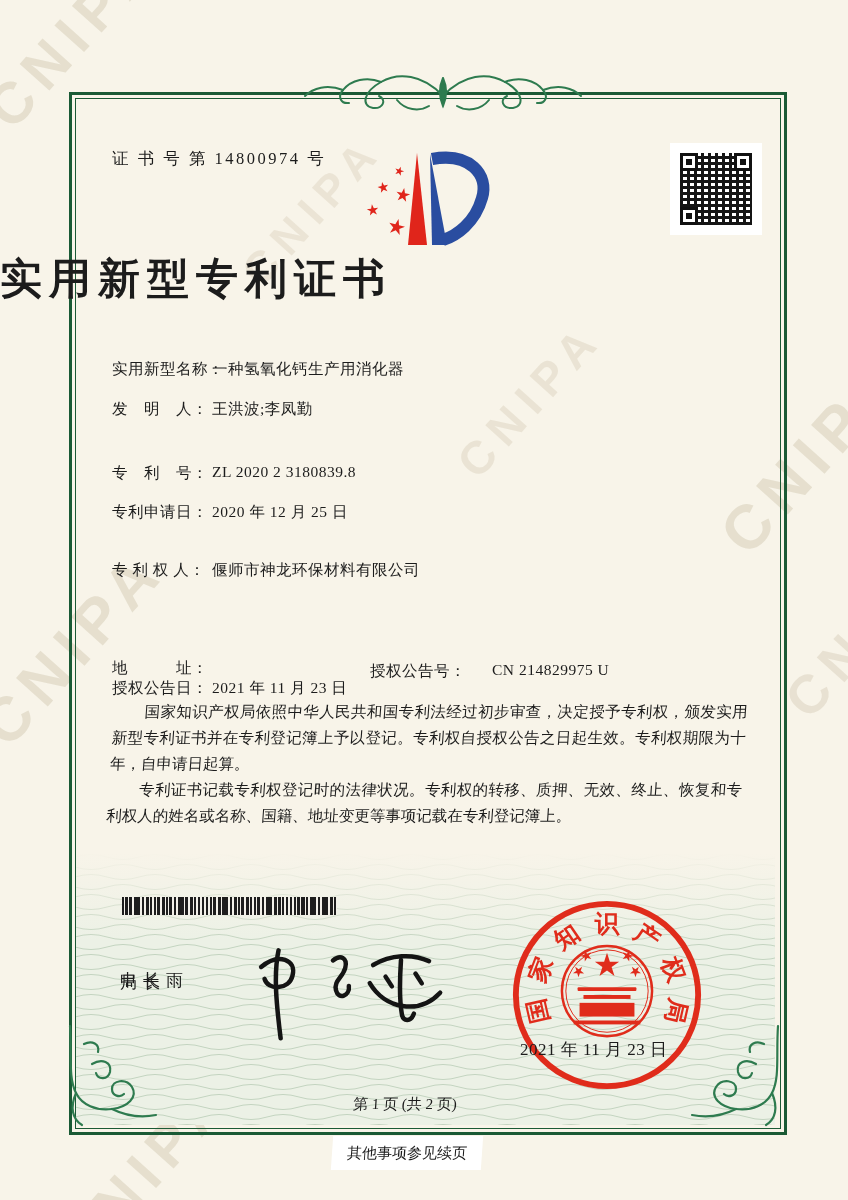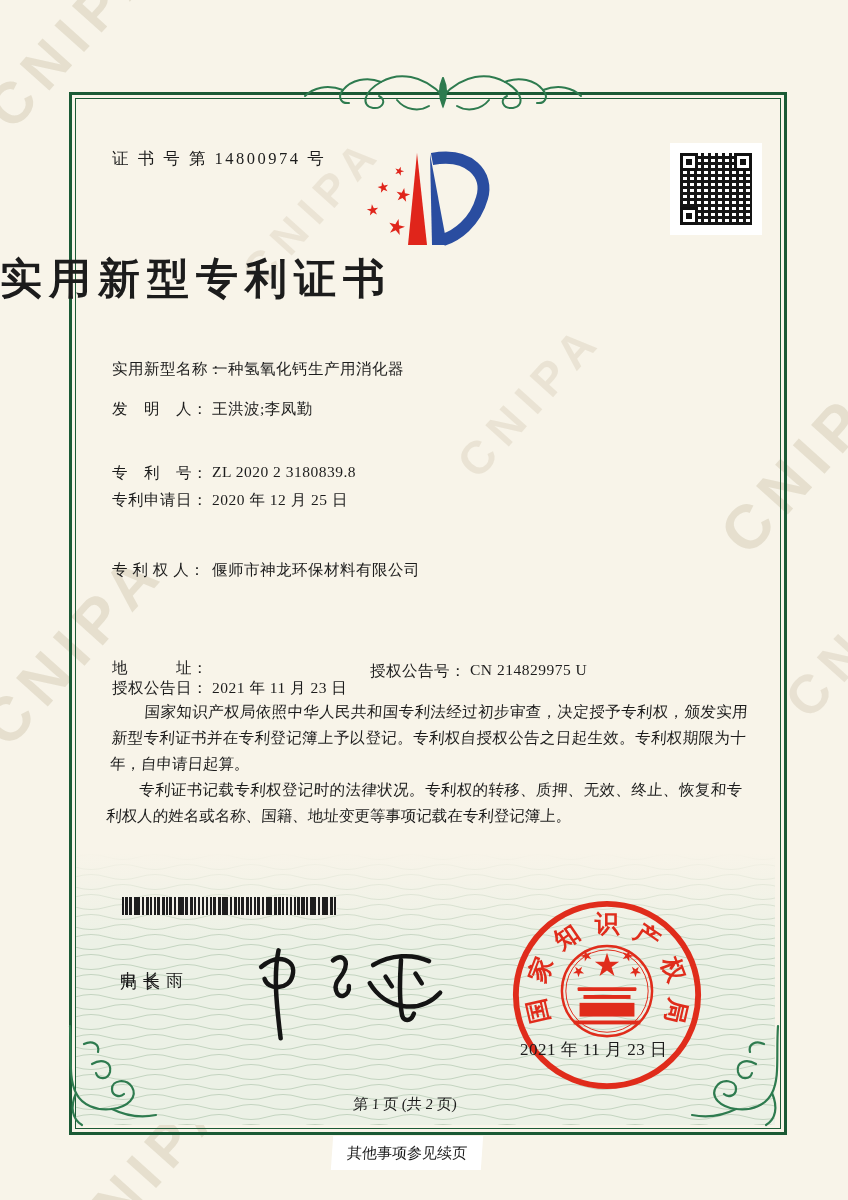--- a/index.html
+++ b/index.html
@@ -42,23 +42,23 @@
   .finder{position:absolute;width:18px;height:18px;border:3px solid #111;background:#fff;box-sizing:border-box;}
   .finder::after{content:"";position:absolute;left:3px;top:3px;width:6px;height:6px;background:#111;}
   .f-tl{left:0;top:0;} .f-tr{right:0;top:0;} .f-bl{left:0;bottom:0;}
 
   .title{left:0;top:251px;width:848px;font-size:42px;font-weight:bold;
          letter-spacing:7px;z-index:5;}
 
   
   .row{position:absolute;left:112px;display:flex;font-size:15.5px;letter-spacing:0.5px;z-index:5;white-space:nowrap;}
   .row .lbl{width:100px;flex-shrink:0;}
-  .r1{top:359px;} .r2{top:399px;} .r3{top:463px;} .r4{top:490px;justify-content:flex-end;}
+  .r1{top:359px;} .r2{top:399px;} .r3{top:463px;} .r4{top:502px;justify-content:flex-end;}
   .r5{top:560px;} .r6{top:610px;margin-top:48px;} .r7{top:678px;}
-  .row2{position:absolute;left:370px;top:661px;display:flex;font-size:15.5px;letter-spacing:0.5px;z-index:5;white-space:nowrap;}
+  .row2{position:absolute;left:370px;top:661px;display:flex;font-size:15.5px;letter-spacing:0.5px;z-index:5;white-space:nowrap;gap:22px;}
   .row2 .lbl{margin-right:4px;}
 
   .paras{left:110px;top:699px;width:634px;z-index:5;font-size:15.5px;line-height:26px;
          text-align:justify;transform:skewX(-4deg);}
   .paras p{margin:0;text-indent:2em;}
 
   .barcode{left:122px;top:897px;width:215px;height:18px;z-index:5;background-color:#f2f0e9;
     background-image:
       repeating-linear-gradient(90deg,#1d1d1d 0 2px,transparent 2px 4px),
       repeating-linear-gradient(90deg,#1d1d1d 0 1px,transparent 1px 7px),

